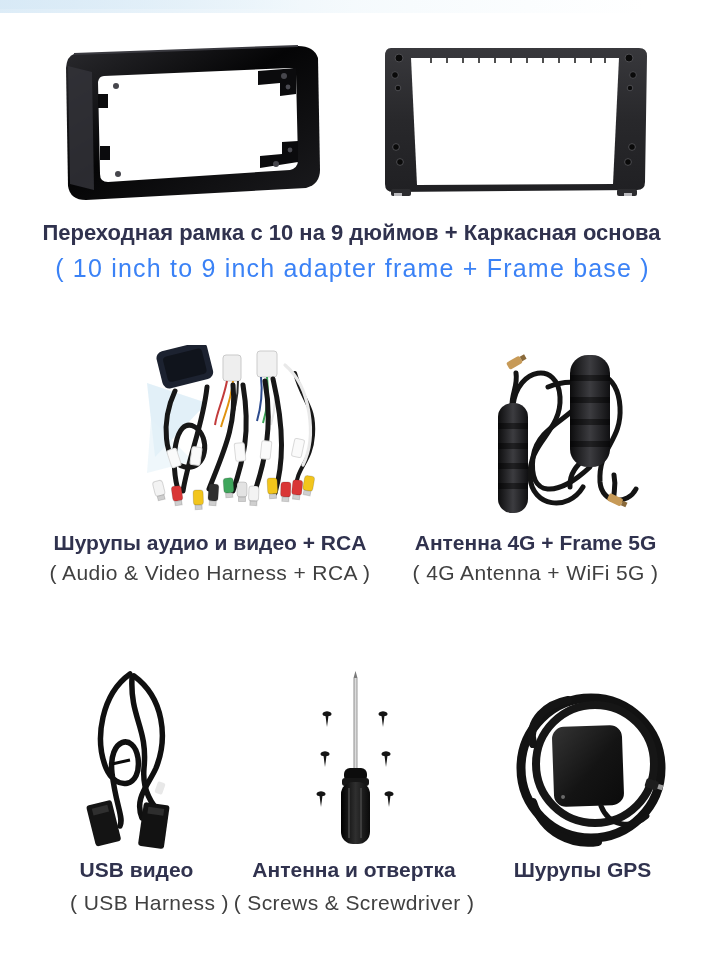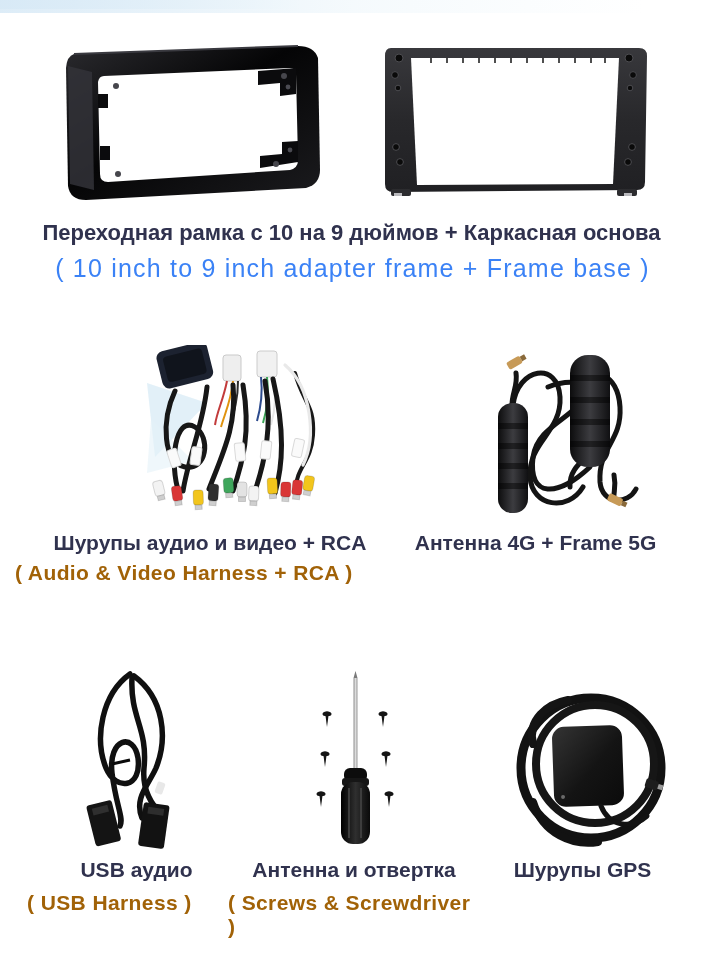--- a/index.html
+++ b/index.html
@@ -2,21 +2,21 @@
 <html><head>
 <meta charset="utf-8">
 <style>
   html,body{margin:0;padding:0;background:#fff;}
   .page{position:relative;width:705px;height:970px;background:#fff;overflow:hidden;
         font-family:"Liberation Sans",sans-serif;}
   .abs{position:absolute;}
   figure.photo{position:absolute;margin:0;}
   figure.photo svg{display:block;width:100%;height:100%;}
   .cap-ru{position:absolute;text-align:center;font-weight:700;font-size:21px;color:#30324e;}
-  .cap-en{position:absolute;text-align:left;font-weight:700;font-size:21px;color:#a16207;letter-spacing:.4px;}
+  .cap-en{position:absolute;text-align:center;font-weight:400;font-size:21px;color:#404040;letter-spacing:.4px;}
   .title-ru{position:absolute;left:0;width:703px;text-align:center;font-weight:700;font-size:22px;color:#30324e;}
   .title-en{position:absolute;left:0;width:705px;text-align:center;font-weight:400;font-size:25px;color:#3b82f6;letter-spacing:1.2px;}
   .wm{position:absolute;pointer-events:none;}
 </style>
 </head>
 <body>
 
 <div class="page">
 
   <div class="wm abs" style="left:0;top:537;width:300px;height:9px;background:linear-gradient(90deg,#dcecf7,rgba(220,236,247,0));"></div>
@@ -217,20 +217,21 @@
       <g transform="translate(122,146) rotate(25)">
         <rect x="0" y="0" width="15" height="8" rx="2" fill="#c79a57"></rect>
         <rect x="15" y="1.5" width="5" height="5" fill="#8a6a3a"></rect>
       </g>
     </svg>
   </figure>
 
   <div class="cap-ru" style="left:15px;top:531px;width:390px;">Шурупы аудио и видео + RCA</div>
   <div class="cap-en" style="left:15px;top:561px;width:390px;">( Audio &amp; Video Harness + RCA )</div>
   <div class="cap-ru" style="left:408px;top:531px;width:255px;">Антенна 4G + Frame 5G</div>
+  <div class="cap-en" style="left:408px;top:561px;width:255px;">( 4G Antenna + WiFi 5G )</div>
 
   <figure class="photo" style="left:72px;top:668px;width:130px;height:185px;">
     <svg viewBox="0 0 130 185">
       <g fill="none" stroke="#101010" stroke-width="5.5" stroke-linecap="round">
         <path d="M58,6 C30,26 22,70 34,100 C44,124 70,120 66,90 C62,64 36,70 40,105 C44,138 52,150 48,158"></path>
         <path d="M62,8 C92,30 96,70 84,100 C76,118 62,130 70,150"></path>
         <path d="M60,10 C58,50 76,60 72,100 C70,122 80,138 90,146"></path>
       </g>
       <line x1="40" y1="96" x2="58" y2="92" stroke="#0a0a0a" stroke-width="3"></line>
       <rect x="84" y="114" width="8" height="12" rx="2" fill="#e8e8e8" transform="rotate(20 88 120)"></rect>
@@ -319,19 +320,19 @@
         <circle cx="49" cy="112" r="2" fill="#6a6a6a"></circle>
       </g>
       <path d="M88,122 C96,142 118,146 134,132" fill="none" stroke="#131313" stroke-width="5" stroke-linecap="round"></path>
       <g transform="translate(134,94) rotate(18)">
         <rect x="0" y="0" width="13" height="9" rx="2" fill="#1d1d1d"></rect>
         <rect x="13" y="2" width="5" height="5" fill="#9a9a9a"></rect>
       </g>
     </svg>
   </figure>
 
-  <div class="cap-ru" style="left:14px;top:858px;width:245px;">USB аудио</div>
+  <div class="cap-ru" style="left:14px;top:858px;width:245px;">USB видео</div>
   <div class="cap-en" style="left:27px;top:891px;width:245px;">( USB Harness )</div>
   <div class="cap-ru" style="left:238px;top:858px;width:232px;">Антенна и отвертка</div>
   <div class="cap-en" style="left:228px;top:891px;width:252px;">( Screws &amp; Screwdriver )</div>
   <div class="cap-ru" style="left:470px;top:858px;width:225px;">Шурупы GPS</div>
 
 </div>
 
 </body></html>

